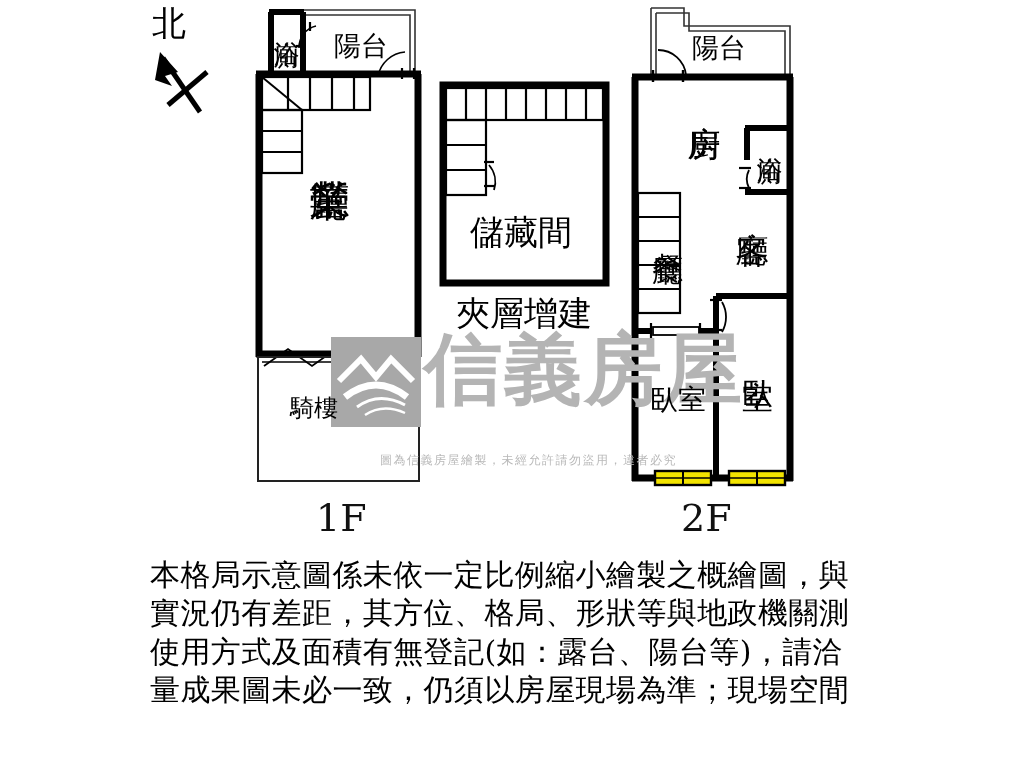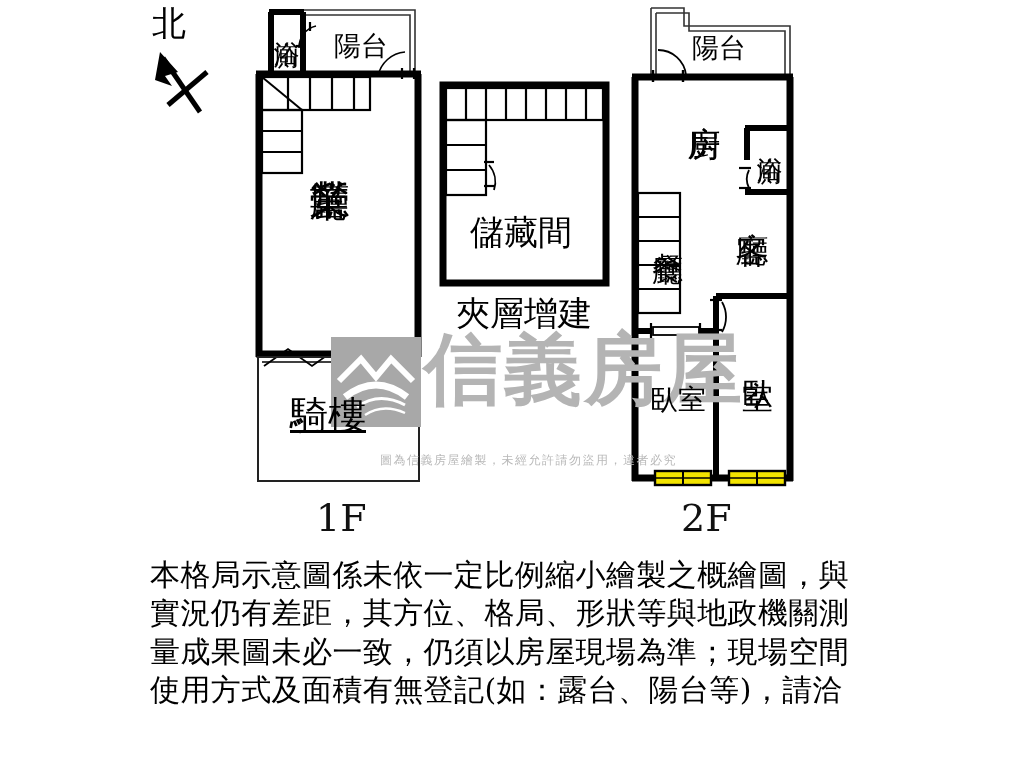--- a/index.html
+++ b/index.html
@@ -216,36 +216,36 @@
     <path d="M26,70 Q48,54 74,68" fill="none" stroke="#ffffff" stroke-width="3"></path>
     <path d="M34,78 Q52,66 74,76" fill="none" stroke="#ffffff" stroke-width="2.4"></path>
   </svg>
 </div>
 <div class="wm-text">信義房屋</div>
 <div class="wm-small">圖為信義房屋繪製，未經允許請勿盜用，違者必究</div>
 
 <div class="room-label vert" style="left:274px;top:20px;font-size:26px;">浴廁</div>
 <div class="room-label" style="left:334px;top:32px;font-size:27px;">陽台</div>
 <div class="room-label vert" style="left:310px;top:148px;font-size:40px;">營業廳</div>
-<div class="room-label" style="left:290px;top:396px;font-size:38px;text-decoration:underline;">騎樓</div>
+<div class="room-label" style="left:290px;top:396px;font-size:24px;">騎樓</div>
 
 <div class="room-label" style="left:470px;top:215px;font-size:34px;">儲藏間</div>
 <div class="room-label" style="left:456px;top:296px;font-size:34px;">夾層增建</div>
 
 <div class="room-label" style="left:692px;top:34px;font-size:27px;">陽台</div>
 <div class="room-label vert" style="left:688px;top:100px;font-size:33px;">廚房</div>
 <div class="room-label vert" style="left:757px;top:136px;font-size:26px;">浴廁</div>
 <div class="room-label vert" style="left:736px;top:206px;font-size:33px;">客廳</div>
 <div class="room-label vert" style="left:652px;top:228px;font-size:31px;">餐廳</div>
 <div class="room-label" style="left:650px;top:386px;font-size:28px;">臥室</div>
 <div class="room-label vert" style="left:742px;top:356px;font-size:31px;">臥室</div>
 
 <div class="room-label" style="left:152px;top:6px;font-size:34px;">北</div>
 
 <div class="floor-tag" style="left:316px;top:496px;text-align:center;">1F</div>
 <div class="floor-tag" style="left:681px;top:496px;">2F</div>
 
 <div id="disclaimer">
   <div>本格局示意圖係未依一定比例縮小繪製之概繪圖，與</div>
   <div>實況仍有差距，其方位、格局、形狀等與地政機關測</div>
+  <div>使用方式及面積有無登記(如：露台、陽台等)，請洽</div>
   <div>量成果圖未必一致，仍須以房屋現場為準；現場空間</div>
-  <div>使用方式及面積有無登記(如：露台、陽台等)，請洽</div>
 </div>
 
 </body></html>

